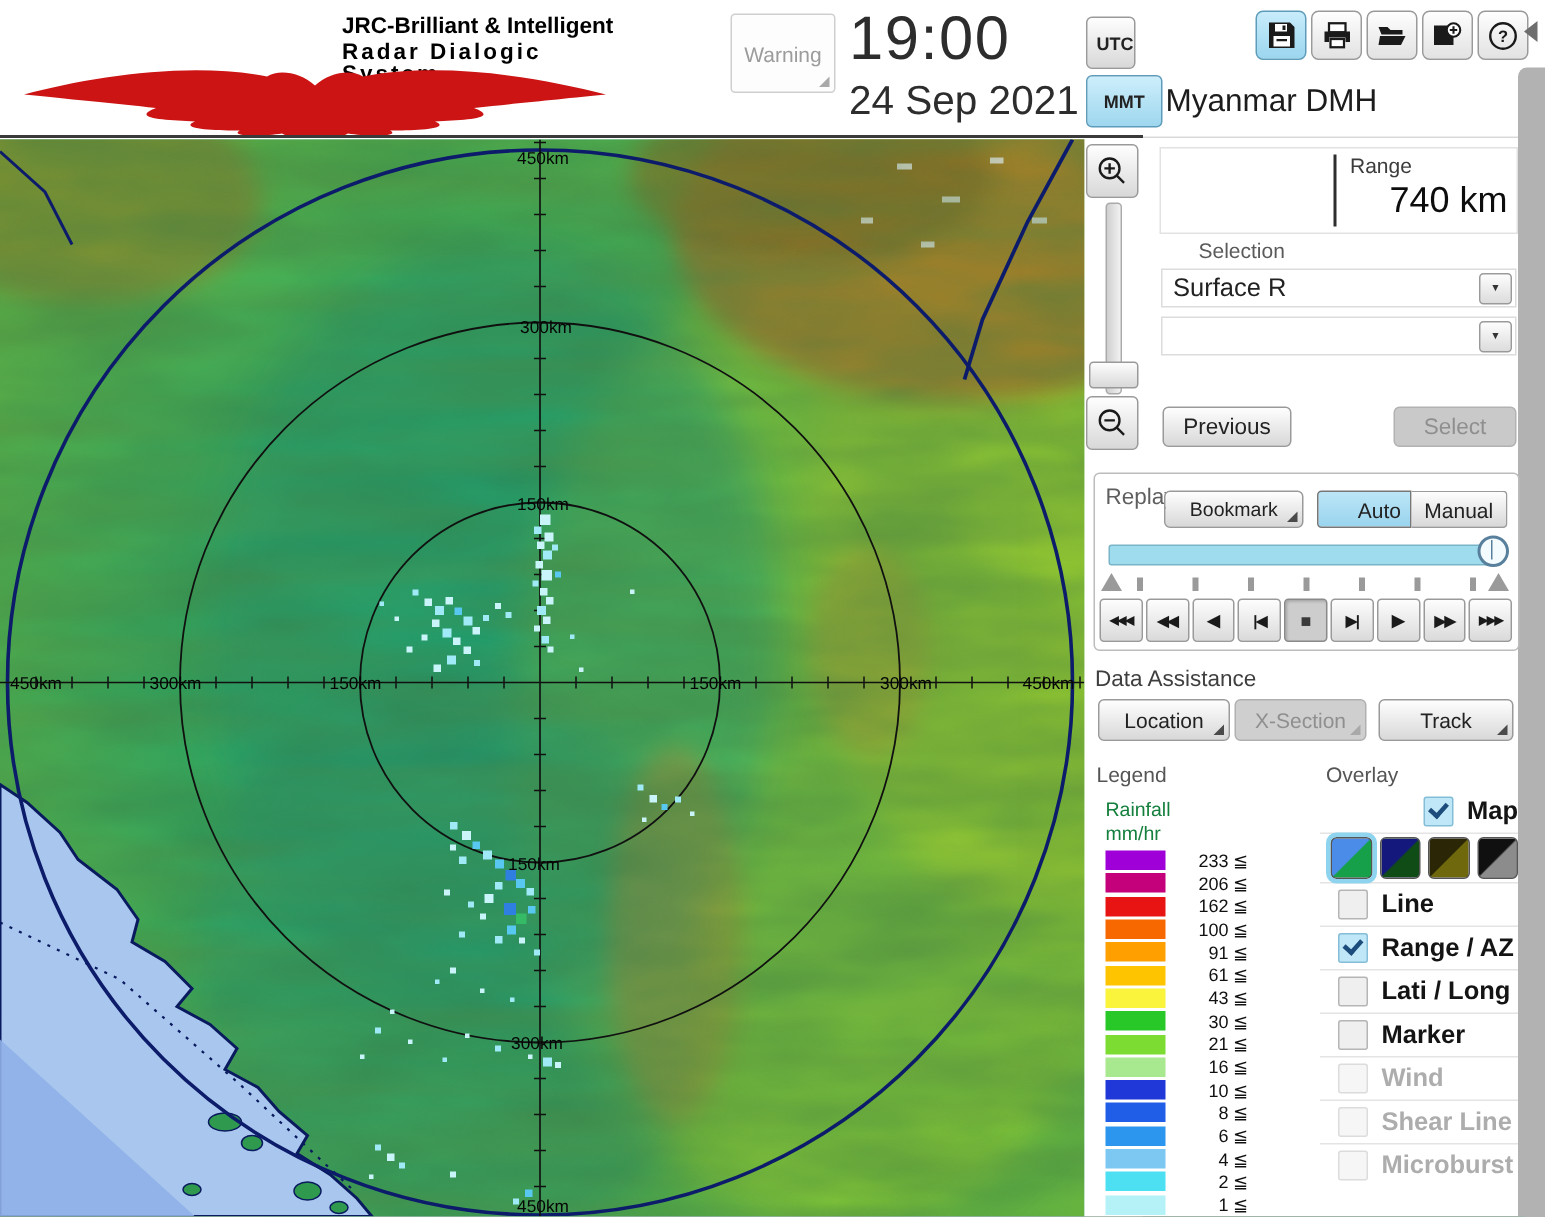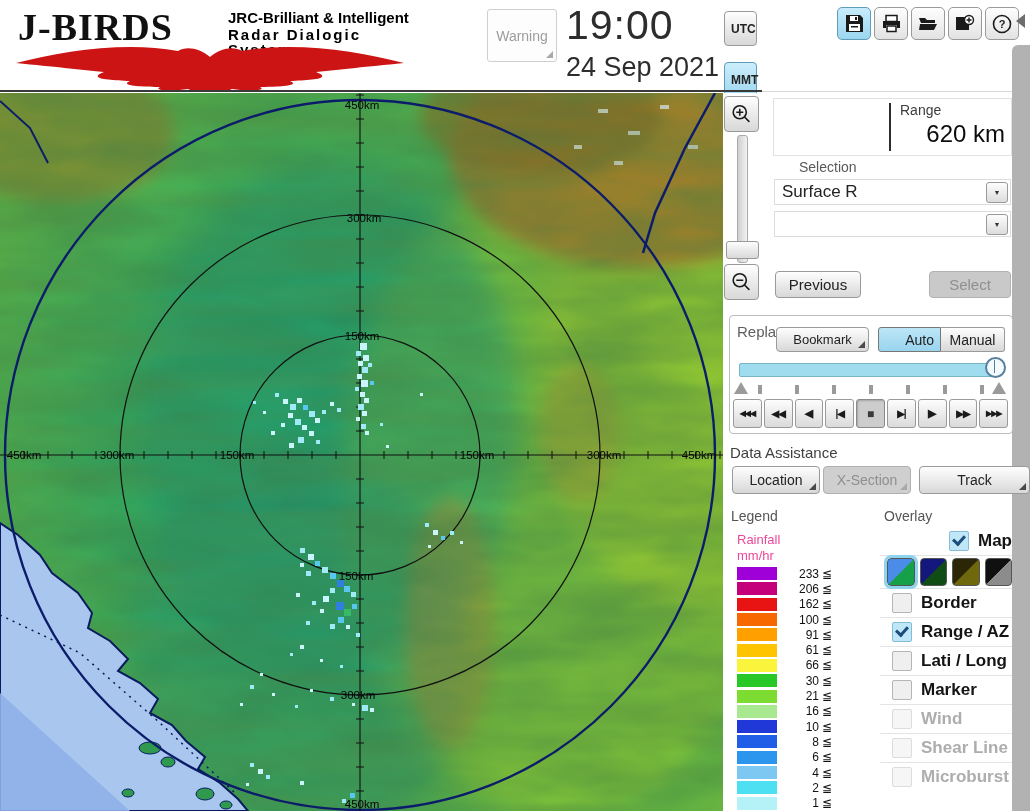--- a/index.html
+++ b/index.html
@@ -16,21 +16,21 @@
   #tag1{top:7px;} #tag2{top:24px;letter-spacing:2px;}
   #eagle{position:absolute;left:4px;top:40px;}
   .btn{background:linear-gradient(#fefefe,#e9e9e9 55%,#d8d8d8);border:1px solid #9a9a9a;
        border-radius:4px;color:#222;cursor:pointer;position:absolute;
        font-family:"Liberation Sans",sans-serif;}
   #warning-btn{left:487px;top:9px;width:70px;height:53px;background:#fdfdfd;border:1px solid #cfcfcf;
        border-radius:3px;color:#9c9c9c;font-size:14px;}
   #time{position:absolute;left:566px;top:2px;font-size:41px;color:#2d2d2d;letter-spacing:1px;}
   #date{position:absolute;left:566px;top:52px;font-size:27px;color:#2d2d2d;}
   #utc-btn{left:724px;top:11px;width:33px;height:35px;font-size:12px;font-weight:bold;}
-  #mmt-btn{left:724px;top:62px;width:33px;height:35px;font-size:12px;font-weight:bold;
+  #mmt-btn{left:724px;top:50px;width:51px;height:35px;font-size:12px;font-weight:bold;
        background:linear-gradient(#cdeefb,#9ed7ef);border-color:#5f9cba;}
   #toolbar{position:absolute;left:837px;top:7px;display:flex;gap:3px;}
   .tool-btn{position:relative;width:32px;height:31px;border:1px solid #9a9a9a;border-radius:5px;
        background:linear-gradient(#fefefe,#e2e2e2);display:flex;align-items:center;justify-content:center;}
   .tool-btn.active{background:linear-gradient(#c8ecfb,#9bd6ef);border-color:#5f9cba;}
   #station{position:absolute;left:777px;top:56px;font-size:21px;color:#1c1c1c;}
   .corner{position:absolute;right:3px;bottom:3px;width:0;height:0;
        border-left:7px solid transparent;border-bottom:7px solid #4a4a4a;}
   .corner.gray{border-bottom-color:#a9a9a9;}
   
@@ -80,24 +80,24 @@
   #tickrow{position:absolute;left:28px;top:69px;width:226px;display:flex;justify-content:space-between;}
   .tick{width:4px;height:9px;background:#9a9a9a;}
   #playback{position:absolute;left:3px;top:83px;display:flex;gap:2px;}
   .pb{position:relative;width:28.8px;height:29px;border:1px solid #9a9a9a;border-radius:3px;
       background:linear-gradient(#fdfdfd,#dadada);display:flex;align-items:center;justify-content:center;
       color:#1a1a1a;font-weight:bold;}
   .pb.stop{background:#cdcdcd;border-color:#8a8a8a;box-shadow:inset 1px 1px 2px #00000033;}
   
   #da-label{position:absolute;left:730px;top:444px;font-size:15px;color:#3f3f3f;}
   .da-btn{top:466px;width:88px;height:28px;font-size:14px;}
-  #da-btn-0{left:732px;} #da-btn-1{left:823px;background:#cfcfcf;color:#8f8f8f;border-color:#b0b0b0;} #da-btn-2{left:919px;width:111px;}
+  #da-btn-0{left:732px;} #da-btn-1{left:823px;background:#cfcfcf;color:#8f8f8f;border-color:#b0b0b0;} #da-btn-2{left:919px;width:90px;}
   
   #legend-label{position:absolute;left:731px;top:508px;font-size:14px;color:#555;}
-  #legend-title{position:absolute;left:737px;top:532px;font-size:13px;color:#ec4899;line-height:16px;}
+  #legend-title{position:absolute;left:737px;top:532px;font-size:13px;color:#15803d;line-height:16px;}
   #legend-rows{position:absolute;left:737px;top:566px;}
   .lg-row{display:flex;align-items:center;height:15.3px;}
   .lg-swatch{width:40px;height:13px;}
   .lg-val{width:42px;text-align:right;font-size:12px;color:#111;}
   .lg-sym{font-size:12px;color:#111;margin-left:3px;}
   
   #overlay-label{position:absolute;left:884px;top:508px;font-size:14px;color:#555;}
   #overlay-rows{position:absolute;left:880px;top:527px;width:132px;}
   .ov-row{display:flex;align-items:center;height:28px;border-top:1px solid #e4e4e4;}
   .ov-row:first-child{border-top:none;justify-content:flex-end;}
@@ -114,21 +114,20 @@
   .mapstyle.selected{outline:3px solid #8fd4ee;outline-offset:0;}
   svg{display:block;}
 </style>
 </head>
 <body>
 
 <div id="app">
 
   <div id="header">
     <div id="logo">
-      <span id="logo-title">J-BIRDS</span>
       <span class="tagline" id="tag1">JRC-Brilliant &amp; Intelligent</span>
       <span class="tagline" id="tag2">Radar  Dialogic  System</span>
       <svg id="eagle" width="392" height="48" viewBox="0 0 392 48">
         <path fill="#cc1414" d="M196,14 C186,5 172,3 164,8 C112,-2 48,8 2,20 C42,24 62,26 90,29
           C72,36 96,37 116,38 C104,43 130,44 146,44 C138,48 162,48 174,46 C182,51 210,51 218,46
           C230,48 254,48 246,44 C262,44 288,43 276,38 C296,37 320,36 302,29 C330,26 350,24 390,20
           C344,8 280,-2 228,8 C220,3 206,5 196,14 Z"></path>
         <path fill="#cc1414" d="M184,42 L196,60 L208,42 Z"></path>
       </svg>
     </div>
@@ -175,20 +174,21 @@
         </svg>
       </div>
       <div class="tool-btn">
         <svg width="20" height="20" viewBox="0 0 20 20">
           <circle cx="10" cy="10" r="8.5" fill="none" stroke="#1a1a1a" stroke-width="1.6"></circle>
           <text x="10" y="14" text-anchor="middle" font-size="11" font-weight="bold" fill="#1a1a1a">?</text>
         </svg>
       </div>
     </div>
 
+    <div id="station">Myanmar DMH</div>
     <div id="header-line"></div>
     <div id="header-line2"></div>
   </div>
 
   <div id="map">
     <svg id="map-svg" width="723" height="718" viewBox="0 0 723 718">
       <defs>
         <radialGradient id="gbase" cx="48%" cy="50%" r="75%">
           <stop offset="0%" stop-color="#26a170"></stop>
           <stop offset="45%" stop-color="#35ab5f"></stop>
@@ -441,21 +441,21 @@
       </svg>
     </button>
   </div>
 
   <div id="rightstrip"></div>
   <div id="collapse-arrow"></div>
 
   <div id="range-box">
     <div id="range-divider"></div>
     <div id="range-label">Range</div>
-    <div id="range-value">620 km</div>
+    <div id="range-value">740 km</div>
   </div>
 
   <div id="selection-label">Selection</div>
   <div id="dropdowns">
       <div class="dd-row">
         <span class="dd-text">Surface R</span>
         <span class="dd-btn">▼</span>
       </div>
       <div class="dd-row">
         <span class="dd-text"></span>
@@ -545,21 +545,21 @@
         <span class="lg-val">91</span>
         <span class="lg-sym">≦</span>
       </div>
       <div class="lg-row">
         <div class="lg-swatch" style="background: rgb(255, 196, 0);"></div>
         <span class="lg-val">61</span>
         <span class="lg-sym">≦</span>
       </div>
       <div class="lg-row">
         <div class="lg-swatch" style="background: rgb(250, 244, 60);"></div>
-        <span class="lg-val">66</span>
+        <span class="lg-val">43</span>
         <span class="lg-sym">≦</span>
       </div>
       <div class="lg-row">
         <div class="lg-swatch" style="background: rgb(40, 200, 40);"></div>
         <span class="lg-val">30</span>
         <span class="lg-sym">≦</span>
       </div>
       <div class="lg-row">
         <div class="lg-swatch" style="background: rgb(125, 220, 50);"></div>
         <span class="lg-val">21</span>
@@ -609,21 +609,21 @@
         <span class="ov-label">Map</span>
       </div>
       <div class="ov-row swatches">
         <div class="mapstyle selected" style="background: linear-gradient(135deg, rgb(74, 140, 232) 49%, rgb(22, 160, 74) 51%);"></div>
         <div class="mapstyle" style="background: linear-gradient(135deg, rgb(20, 24, 124) 49%, rgb(15, 76, 22) 51%);"></div>
         <div class="mapstyle" style="background: linear-gradient(135deg, rgb(42, 38, 6) 49%, rgb(112, 104, 12) 51%);"></div>
         <div class="mapstyle" style="background: linear-gradient(135deg, rgb(16, 16, 16) 49%, rgb(140, 140, 140) 51%);"></div>
       </div>
       <div class="ov-row">
         <div class="cb"></div>
-        <span class="ov-label">Border</span>
+        <span class="ov-label">Line</span>
       </div>
       <div class="ov-row">
         <div class="cb checked"></div>
         <span class="ov-label">Range / AZ</span>
       </div>
       <div class="ov-row">
         <div class="cb"></div>
         <span class="ov-label">Lati / Long</span>
       </div>
       <div class="ov-row">

